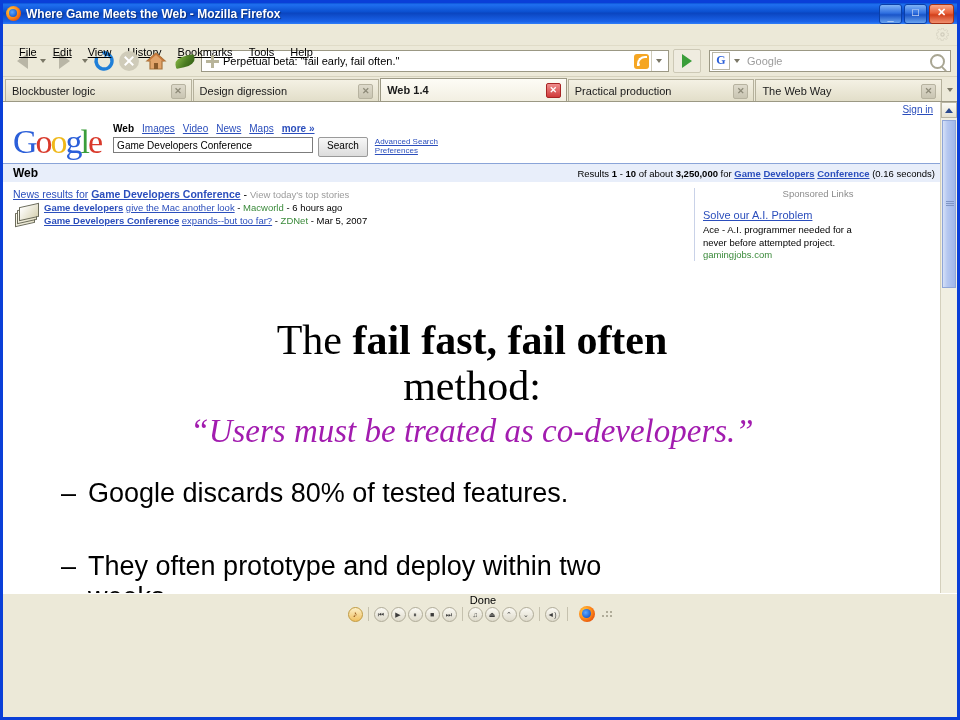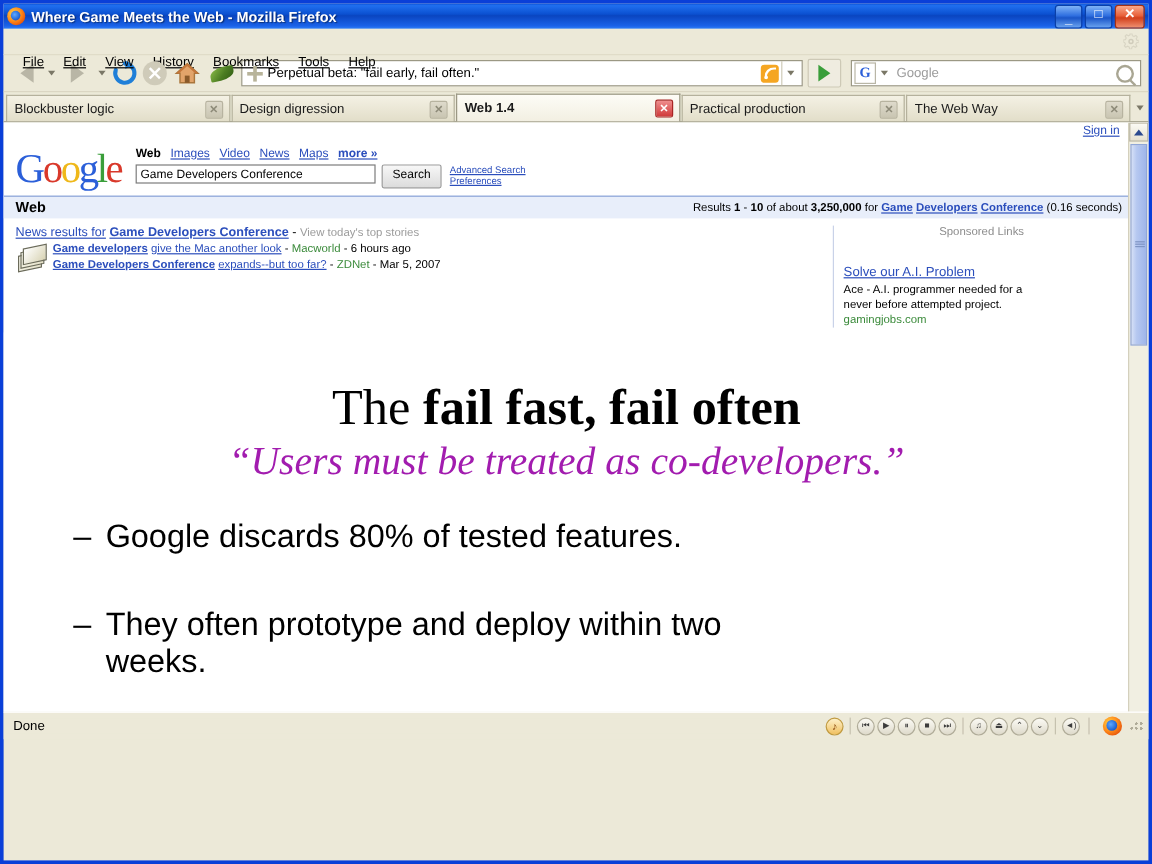--- a/index.html
+++ b/index.html
@@ -258,21 +258,21 @@
   .newsicon .p2{left:2px;top:5px;}
   .newsicon .p3{left:4px;top:2px;background:linear-gradient(135deg,#fff 0%,#d8d3b4 100%);}
   .newsitems{font-size:9.5px;line-height:12.5px;}
   .newsitems a{color:#2b4ebc;text-decoration:underline;}
   .newsitems .src{color:#3a8a3a;}
   .newsitems .dt{color:#000;}
   .sponsorcol{
     width:230px;flex:0 0 auto;border-left:1px solid #c9d2e8;
     padding:0 8px 0 8px;margin-left:8px;
   }
-  .sponsortitle{font-size:9.5px;color:#8c8c8c;text-align:center;margin-bottom:18px;}
+  .sponsortitle{font-size:9.5px;color:#8c8c8c;text-align:center;margin-bottom:6px;}
   .sponsoritem a{font-size:11px;color:#2b4ebc;text-decoration:underline;}
   .sponsoritem p{margin:1px 0 0 0;font-size:9.5px;color:#000;line-height:11.5px;}
   .sponsoritem .url{color:#3a8a3a;font-size:9.5px;}
   
   .slide{
     position:absolute;left:0;right:16px;top:175px;bottom:0;
     background:#fff;
   }
   .slide-title{
     text-align:center;font-family:"Liberation Serif",serif;
@@ -291,20 +291,21 @@
     font-size:27px;line-height:31px;color:#000;
     margin-bottom:42px;
   }
   .bullet .dash{margin-right:12px;flex:0 0 auto;}
   .bullet .btext{max-width:600px;}
   
   .statusbar{
     height:22px;background:#ece9d8;display:flex;align-items:center;
     border-top:1px solid #fff;
     padding:0 2px;
+    flex-direction:column;
   }
   .statustext{
     flex:1 1 auto;font-size:11px;color:#000;padding-left:6px;
     background:#ece9d8;
   }
   .mediabar{
     display:flex;align-items:center;gap:2px;height:18px;padding-right:2px;
   }
   .mb-sep{width:1px;height:14px;background:#c5c1ae;margin:0 3px;}
   .mbtn{
@@ -524,20 +525,21 @@
             <p>never before attempted project.</p>
             <p class="url">gamingjobs.com</p>
           </div>
         </div>
       </div>
     </div>
 
     <div class="slide">
       <div class="slide-title">
         <span>The </span><span class="bold">fail fast, fail often</span><br>
+        <span>method:</span>
       </div>
       <div class="slide-quote">“Users must be treated as co-developers.”</div>
       <div class="bullets">
         <div class="bullet">
           <span class="dash">–</span>
           <span class="btext">Google discards 80% of tested features.</span>
         </div>
         <div class="bullet">
           <span class="dash">–</span>
           <span class="btext">They often prototype and deploy within two weeks.</span>

